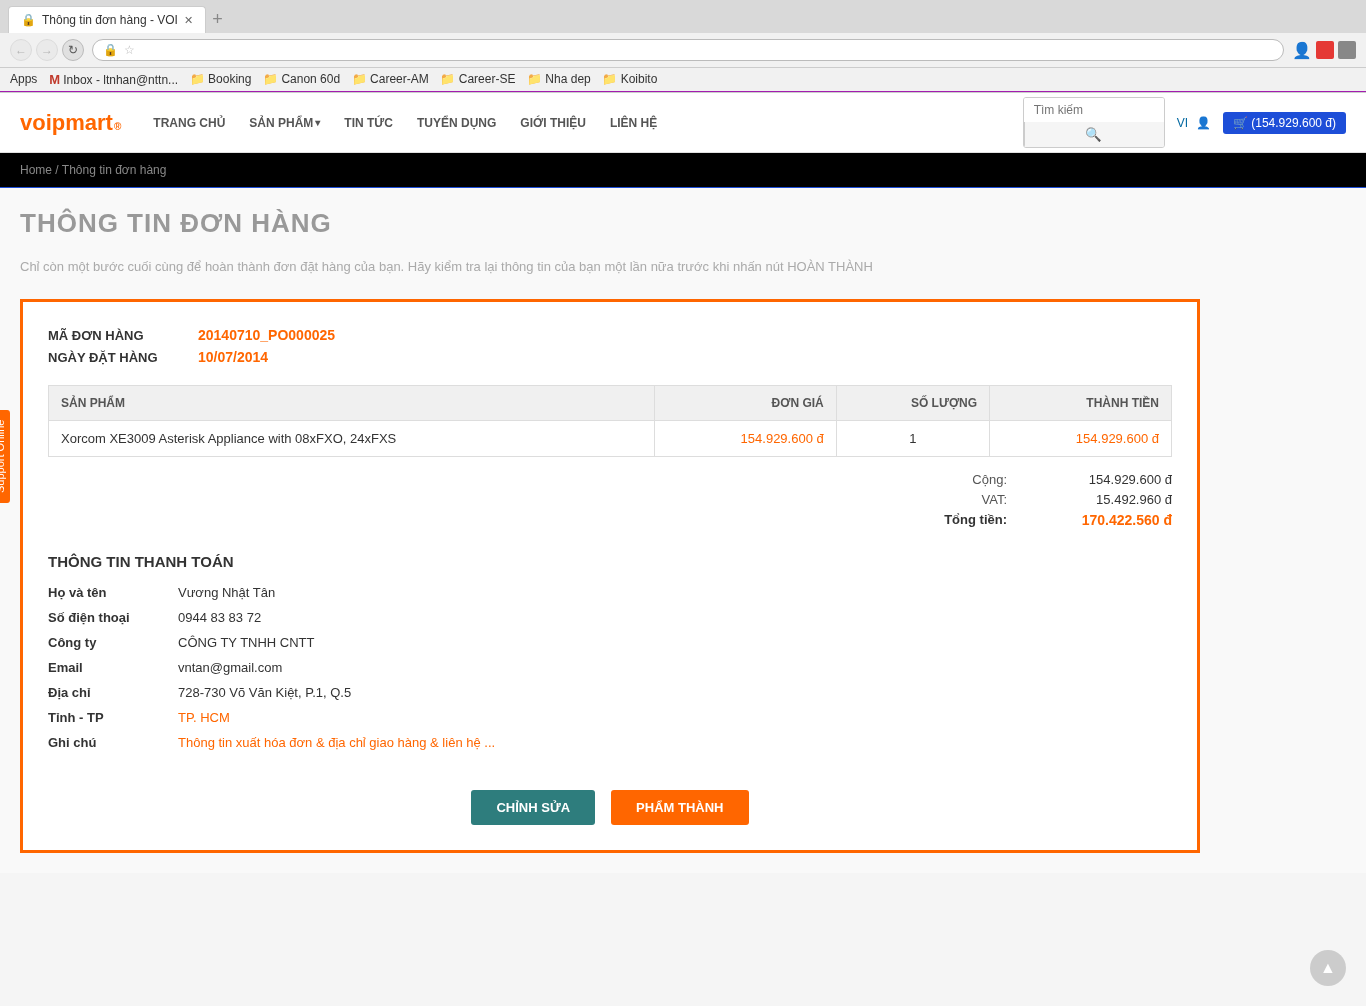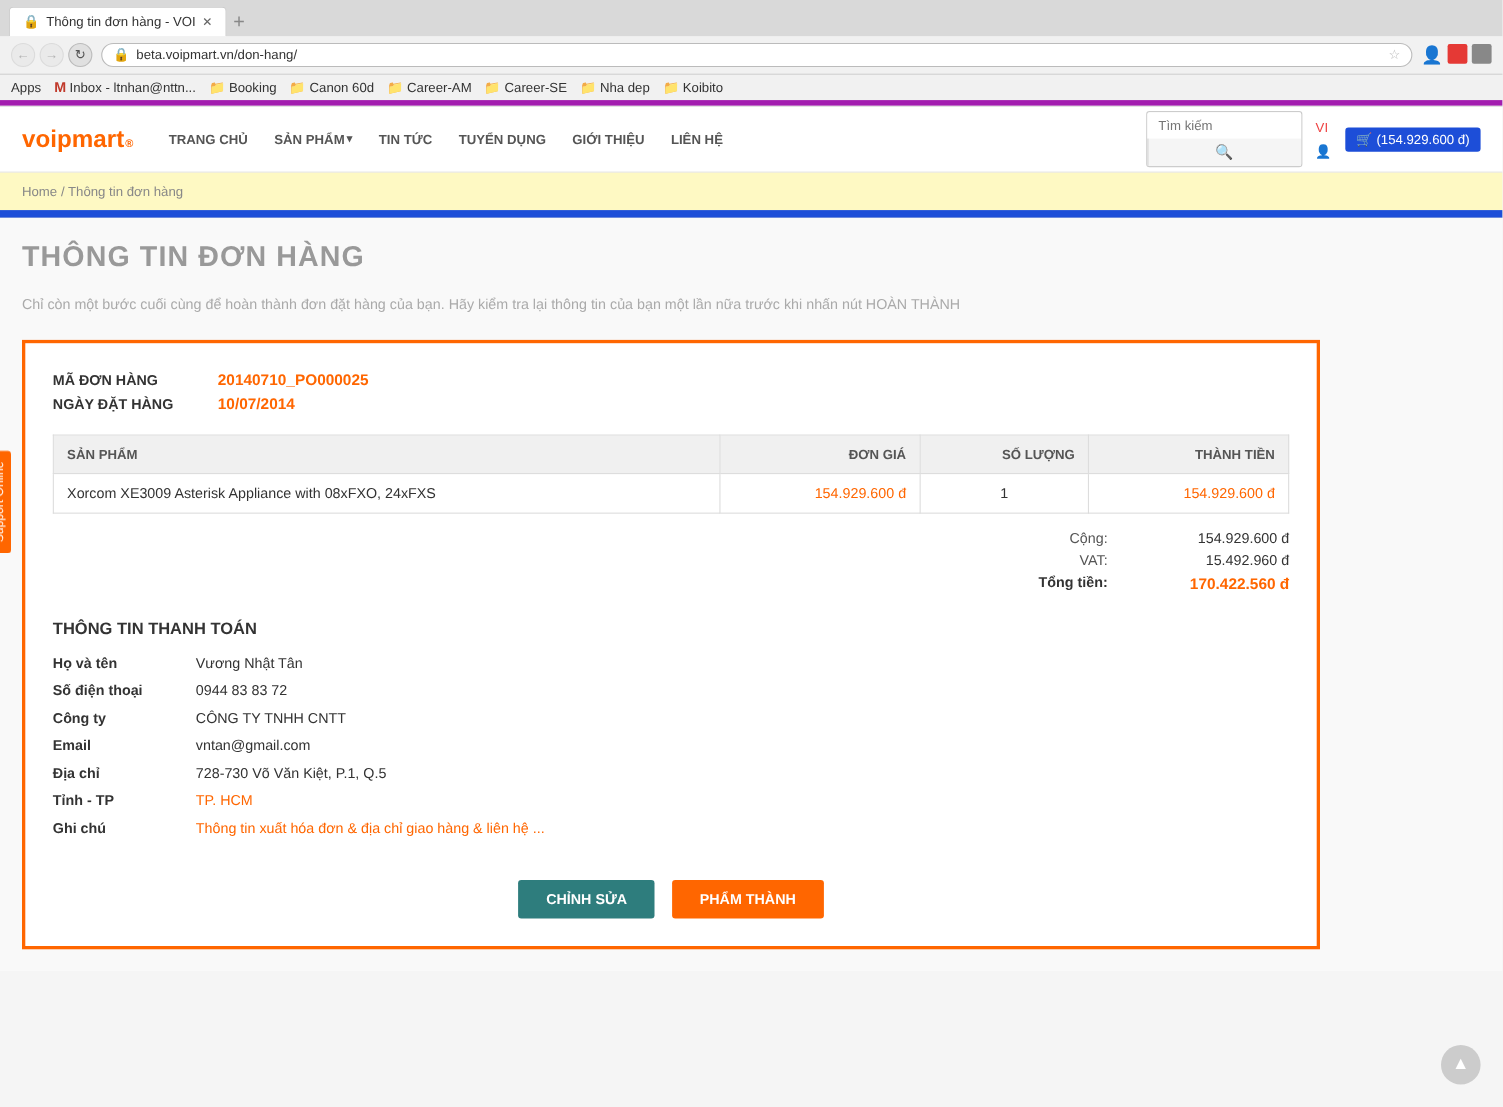--- a/index.html
+++ b/index.html
@@ -11,40 +11,40 @@
     .tab { background: #f1f1f1; border: 1px solid #ccc; border-bottom: none; padding: 6px 12px; border-radius: 4px 4px 0 0; font-size: 12px; display: flex; align-items: center; gap: 6px; max-width: 200px; }
     .tab.active { background: #fff; }
     .tab-close { color: #666; font-size: 11px; cursor: pointer; }
     .address-bar { display: flex; align-items: center; padding: 6px 10px; gap: 8px; background: #f1f1f1; border-bottom: 1px solid #ccc; }
     .nav-btns { display: flex; gap: 4px; }
     .nav-btn { width: 22px; height: 22px; border-radius: 50%; border: 1px solid #bbb; background: #e0e0e0; cursor: pointer; display: flex; align-items: center; justify-content: center; font-size: 12px; color: #555; }
     .nav-btn.disabled { opacity: 0.4; }
     .url-box { flex: 1; background: #fff; border: 1px solid #bbb; border-radius: 12px; padding: 3px 10px; font-size: 12px; color: #333; display: flex; align-items: center; gap: 6px; }
     .url-text { flex: 1; color: #333; font-size: 12px; }
     .star-icon { color: #bbb; }
-    .bookmarks-bar { display: flex; align-items: center; padding: 4px 10px; gap: 12px; font-size: 12px; color: #333; border-bottom: 5px solid #a21caf; background: #f1f1f1; }
+    .bookmarks-bar { display: flex; align-items: flex-start; padding: 4px 10px; gap: 12px; font-size: 12px; color: #333; border-bottom: 1px solid #a21caf; background: #f1f1f1; }
     .bookmark-item { display: flex; align-items: center; gap: 3px; cursor: pointer; color: #333; text-decoration: none; }
     .folder-icon { color: #e8a000; }
 
     
     .site-header { background: #fff; border-bottom: 1px solid #e0e0e0; padding: 0 20px; display: flex; align-items: center; gap: 20px; height: 60px; }
     .logo { font-size: 22px; font-weight: bold; color: #f60; display: flex; align-items: baseline; gap: 1px; }
     .logo-main { color: #f60; }
     .logo-sup { font-size: 10px; color: #f60; }
     .main-nav { display: flex; gap: 0; }
     .main-nav a { padding: 0 12px; font-size: 12px; color: #555; text-decoration: none; font-weight: 600; line-height: 60px; display: flex; align-items: center; gap: 2px; }
     .header-right { margin-left: auto; display: flex; align-items: center; gap: 12px; }
     .search-box { display: flex; border: 1px solid #ccc; border-radius: 3px; overflow: hidden; flex-direction: column; }
     .search-input { padding: 5px 10px; border: none; outline: none; font-size: 12px; width: 140px; color: #999; }
     .search-btn { background: #f5f5f5; border: none; border-left: 1px solid #ccc; padding: 5px 8px; cursor: pointer; color: #666; }
-    .lang-user { display: flex; align-items: flex-start; gap: 8px; color: #ef4444; font-size: 12px; flex-direction: column; }
+    .lang-user { display: flex; align-items: center; gap: 8px; color: #0369a1; font-size: 12px; }
     .cart-info { background: #1d4ed8; color: #fff; padding: 4px 10px; border-radius: 3px; font-size: 12px; }
 
     
-    .breadcrumb-area { padding: 10px 20px; background: #fef9c3; border-bottom: 7px solid #1d4ed8; }
+    .breadcrumb-area { padding: 10px 20px; background: #000000; border-bottom: 1px solid #1d4ed8; }
     .breadcrumb { font-size: 12px; color: #888; }
     .breadcrumb a { color: #888; text-decoration: none; }
     .breadcrumb span { color: #888; }
 
     
     .page-content { padding: 20px; background: #f9f9f9; }
     .page-title { font-size: 26px; font-weight: bold; color: #999; text-transform: uppercase; margin-bottom: 20px; letter-spacing: 1px; }
     .subtitle { font-size: 13px; color: #aaa; margin-bottom: 25px; }
 
     
@@ -102,21 +102,20 @@
     <span style="margin-left:6px; font-size:18px; color:#888; cursor:pointer;">+</span>
   </div>
   <div class="address-bar">
     <div class="nav-btns">
       <button class="nav-btn disabled">←</button>
       <button class="nav-btn disabled">→</button>
       <button class="nav-btn">↻</button>
     </div>
     <div class="url-box">
       <span style="color:#aaa; font-size:12px;">🔒</span>
-      <span class="url-text">beta.voipmart.vn/don-hang/</span>
       <span class="star-icon">☆</span>
     </div>
     <div style="display:flex; gap:4px;">
       <span style="font-size:16px; color:#aaa;">👤</span>
       <span style="width:18px; height:18px; background:#e53935; border-radius:2px; display:inline-block;"></span>
       <span style="width:18px; height:18px; background:#888; border-radius:2px; display:inline-block;"></span>
     </div>
   </div>
   <div class="bookmarks-bar">
     <span style="cursor:pointer;">Apps</span>

